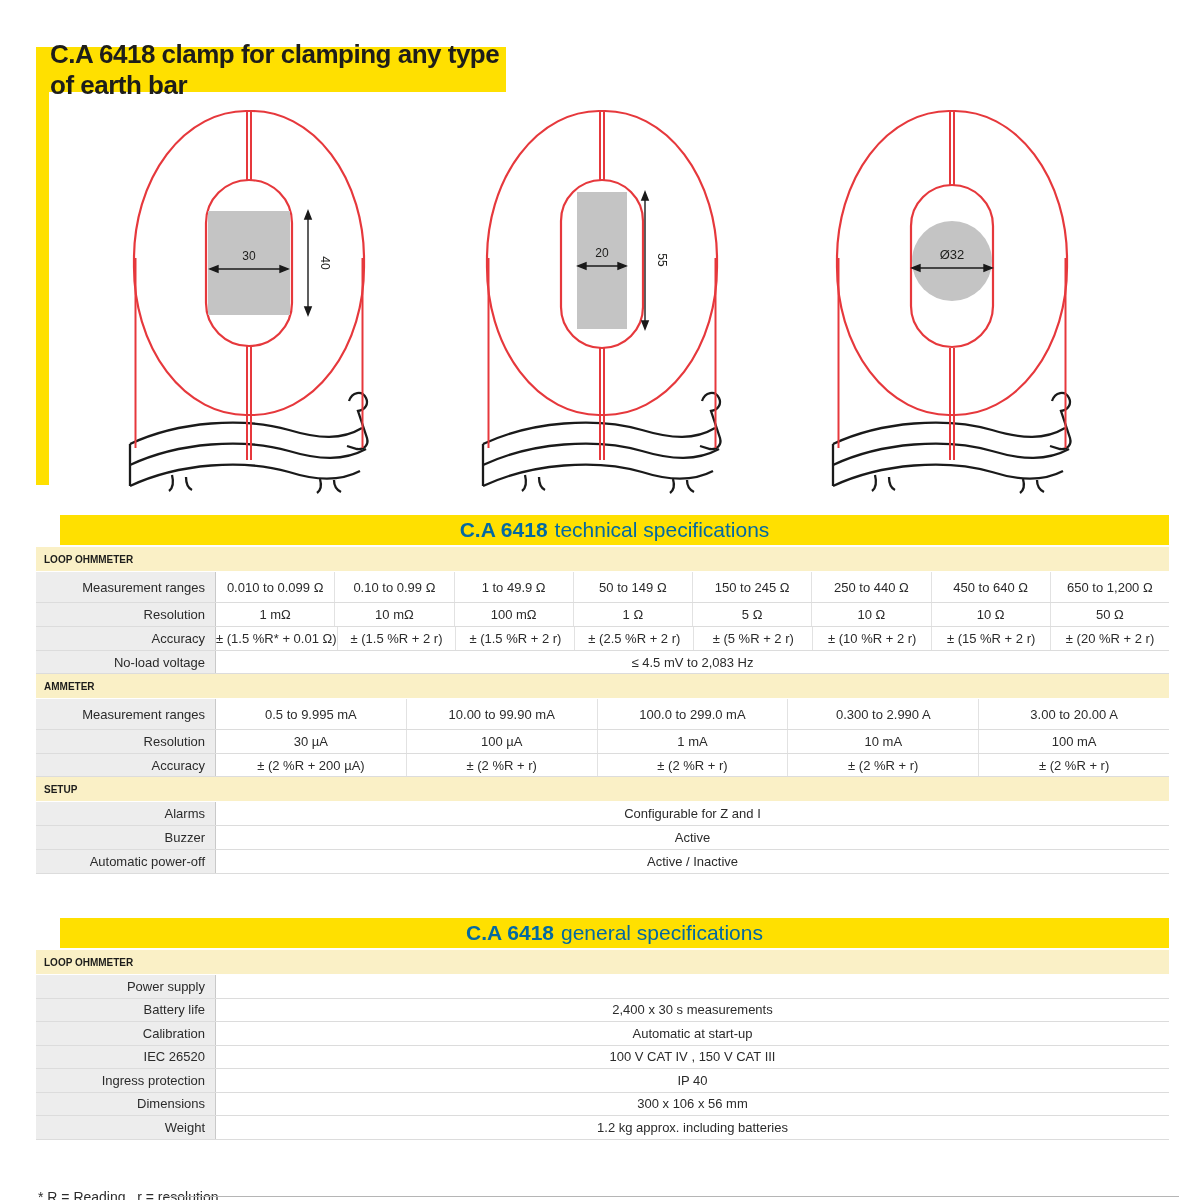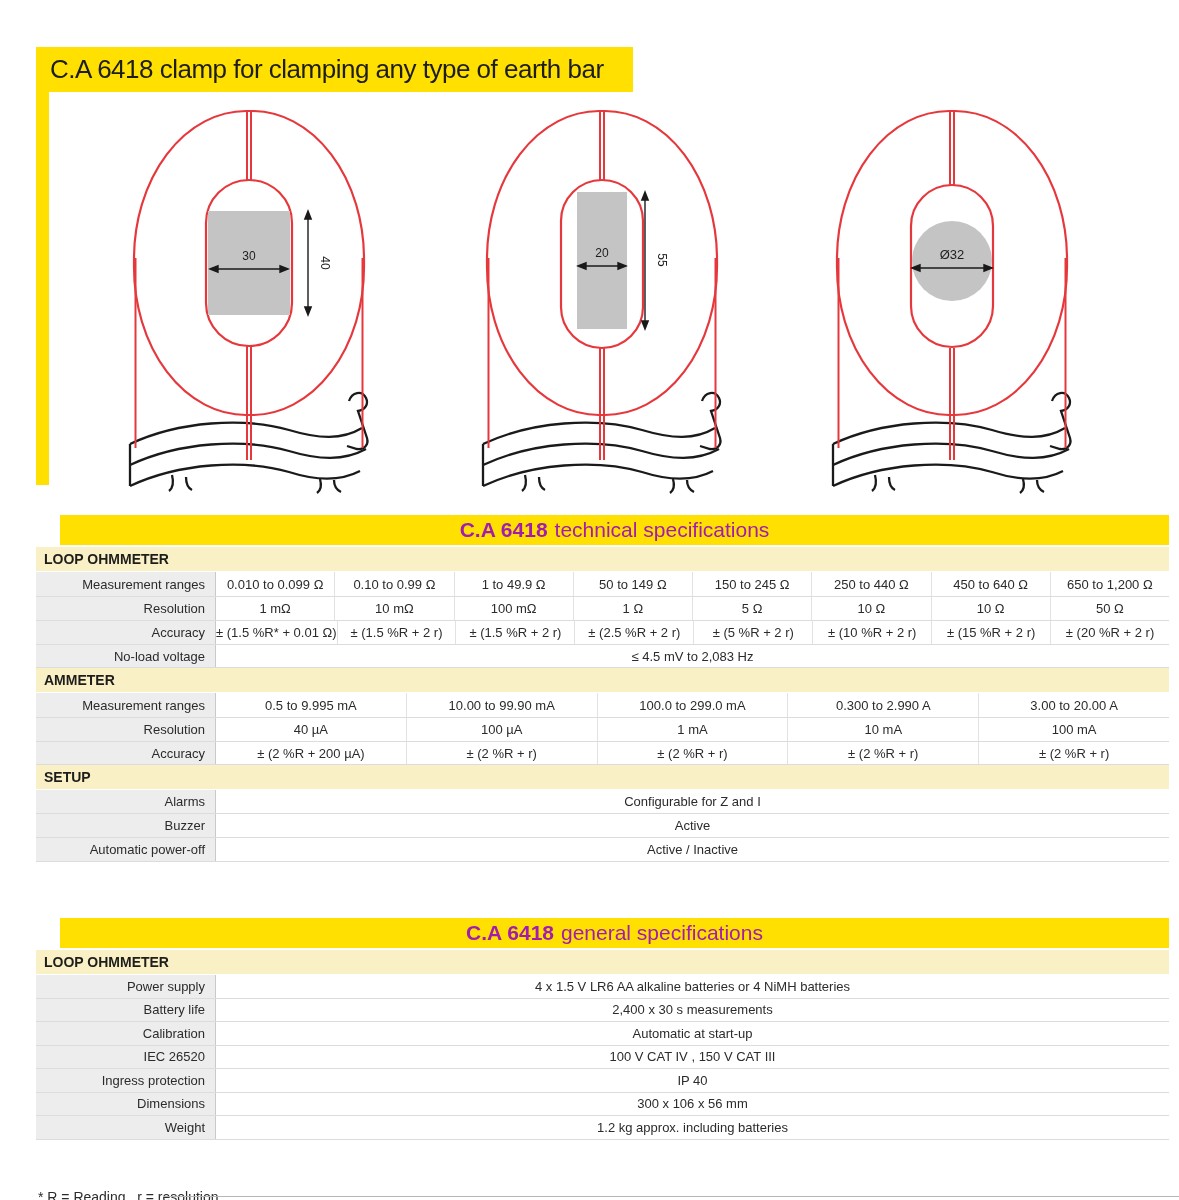--- a/index.html
+++ b/index.html
@@ -1,43 +1,43 @@
 <!DOCTYPE html>
 <html><head>
 <meta charset="utf-8">
 <style>
   * { margin:0; padding:0; box-sizing:border-box; }
   html,body { width:1179px; height:1200px; background:#ffffff; overflow:hidden;
               font-family:"Liberation Sans", sans-serif; color:#2b2b2b; position:relative; }
   .abs { position:absolute; }
 
   
-  .title-banner { left:36px; top:47px; width:597px; height:45px; background:#FFE000;
+  .title-banner { left:36px; top:47px; width:470px; height:45px; background:#FFE000;
                   display:flex; align-items:center; padding-left:14px;
-                  font-size:26px; font-weight:normal; color:#1d1d1b; letter-spacing:-0.5px; }
+                  font-size:26px; font-weight:bold; color:#1d1d1b; letter-spacing:-0.5px; }
   .left-accent { left:36px; top:47px; width:13px; height:438px; background:#FFE000; }
 
   
   .diagram { top:103px; width:250px; height:392px; }
   .d1 { left:124px; } .d2 { left:477px; } .d3 { left:827px; }
   svg text { font-family:"Liberation Sans", sans-serif; fill:#1d1d1b; }
 
   
   .spec-table { left:36px; width:1133px; }
   .tech-table { top:515px; }
   .gen-table  { top:918px; }
   .table-title { height:32px; background:#FFE000; display:flex; justify-content:center; align-items:center;
-                 font-size:21px; color:#a21caf; border-bottom:2px solid #fff;margin-left:24px; }
+                 font-size:21px; color:#0369a1; border-bottom:2px solid #fff;margin-left:24px; }
   .table-title .model { font-weight:bold; }
   .table-title .rest  { font-weight:normal; margin-left:7px; }
   .section-header { height:25px; background:#FAF0C6; display:flex; align-items:center;
-                    padding-left:8px; font-size:14px; font-weight:bold; color:#1d1d1b;
+                    padding-left:8px; font-size:10px; font-weight:bold; color:#1d1d1b;
                     border-bottom:1px solid #fff; }
   .row { display:flex; align-items:stretch; border-bottom:1px solid #dcdcdc; font-size:13px; }
-  .h24 { height:24px; } .h26 { height:25px;justify-content:center; } .h23 { height:23px; } .g-row { height:23.5px; }
+  .h24 { height:24px; } .h26 { height:31px;justify-content:center; } .h23 { height:23px; } .g-row { height:23.5px; }
   .label-cell { width:180px; background:#EDEDED; display:flex; align-items:center;
                 justify-content:flex-end; padding-right:10px; border-right:1px solid #c9c9c9;
                 white-space:nowrap; }
   .data-cell { flex:1; display:flex; align-items:center; justify-content:center;
                border-right:1px solid #e2e2e2; text-align:center; white-space:nowrap; }
   .data-cell:last-child { border-right:none; }
   .span-cell { flex:1; display:flex; align-items:center; justify-content:center; }
 
   .footnote { left:38px; top:1189px; font-size:14px; color:#2b2b2b; }
   .bottom-line { left:163px; top:1196px; width:1016px; height:1px; background:#b5b5b5; }
@@ -206,21 +206,21 @@
     <div class="label-cell">Measurement ranges</div>
     <div class="data-cell">0.5 to 9.995 mA</div>
     <div class="data-cell">10.00 to 99.90 mA</div>
     <div class="data-cell">100.0 to 299.0 mA</div>
     <div class="data-cell">0.300 to 2.990 A</div>
     <div class="data-cell">3.00 to 20.00 A</div>
   </div>
 
   <div class="row h24">
     <div class="label-cell">Resolution</div>
-    <div class="data-cell">40 µA</div>
+    <div class="data-cell">30 µA</div>
     <div class="data-cell">100 µA</div>
     <div class="data-cell">1 mA</div>
     <div class="data-cell">10 mA</div>
     <div class="data-cell">100 mA</div>
   </div>
 
   <div class="row h23">
     <div class="label-cell">Accuracy</div>
     <div class="data-cell">± (2 %R + 200 µA)</div>
     <div class="data-cell">± (2 %R + r)</div>
@@ -248,21 +248,20 @@
 <div class="abs spec-table gen-table">
   <div class="table-title">
     <span class="model">C.A 6418</span>
     <span class="rest">general specifications</span>
   </div>
 
   <div class="section-header">LOOP OHMMETER</div>
 
   <div class="row g-row">
     <div class="label-cell">Power supply</div>
-    <div class="span-cell">4 x 1.5 V LR6 AA alkaline batteries or 4 NiMH batteries</div>
   </div>
   <div class="row g-row">
     <div class="label-cell">Battery life</div>
     <div class="span-cell">2,400 x 30 s measurements</div>
   </div>
   <div class="row g-row">
     <div class="label-cell">Calibration</div>
     <div class="span-cell">Automatic at start-up</div>
   </div>
   <div class="row g-row">

